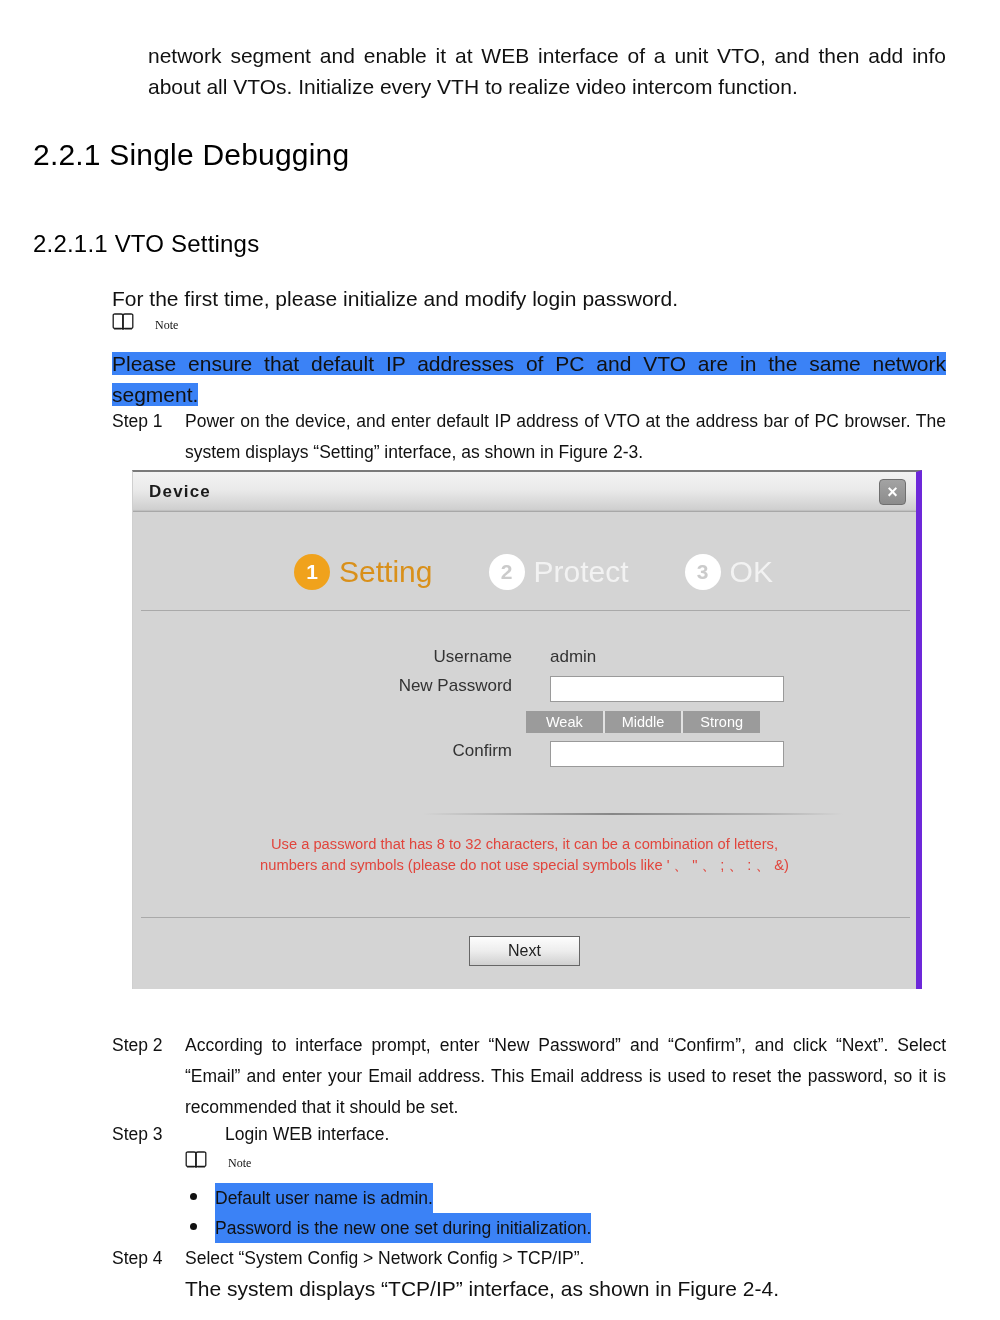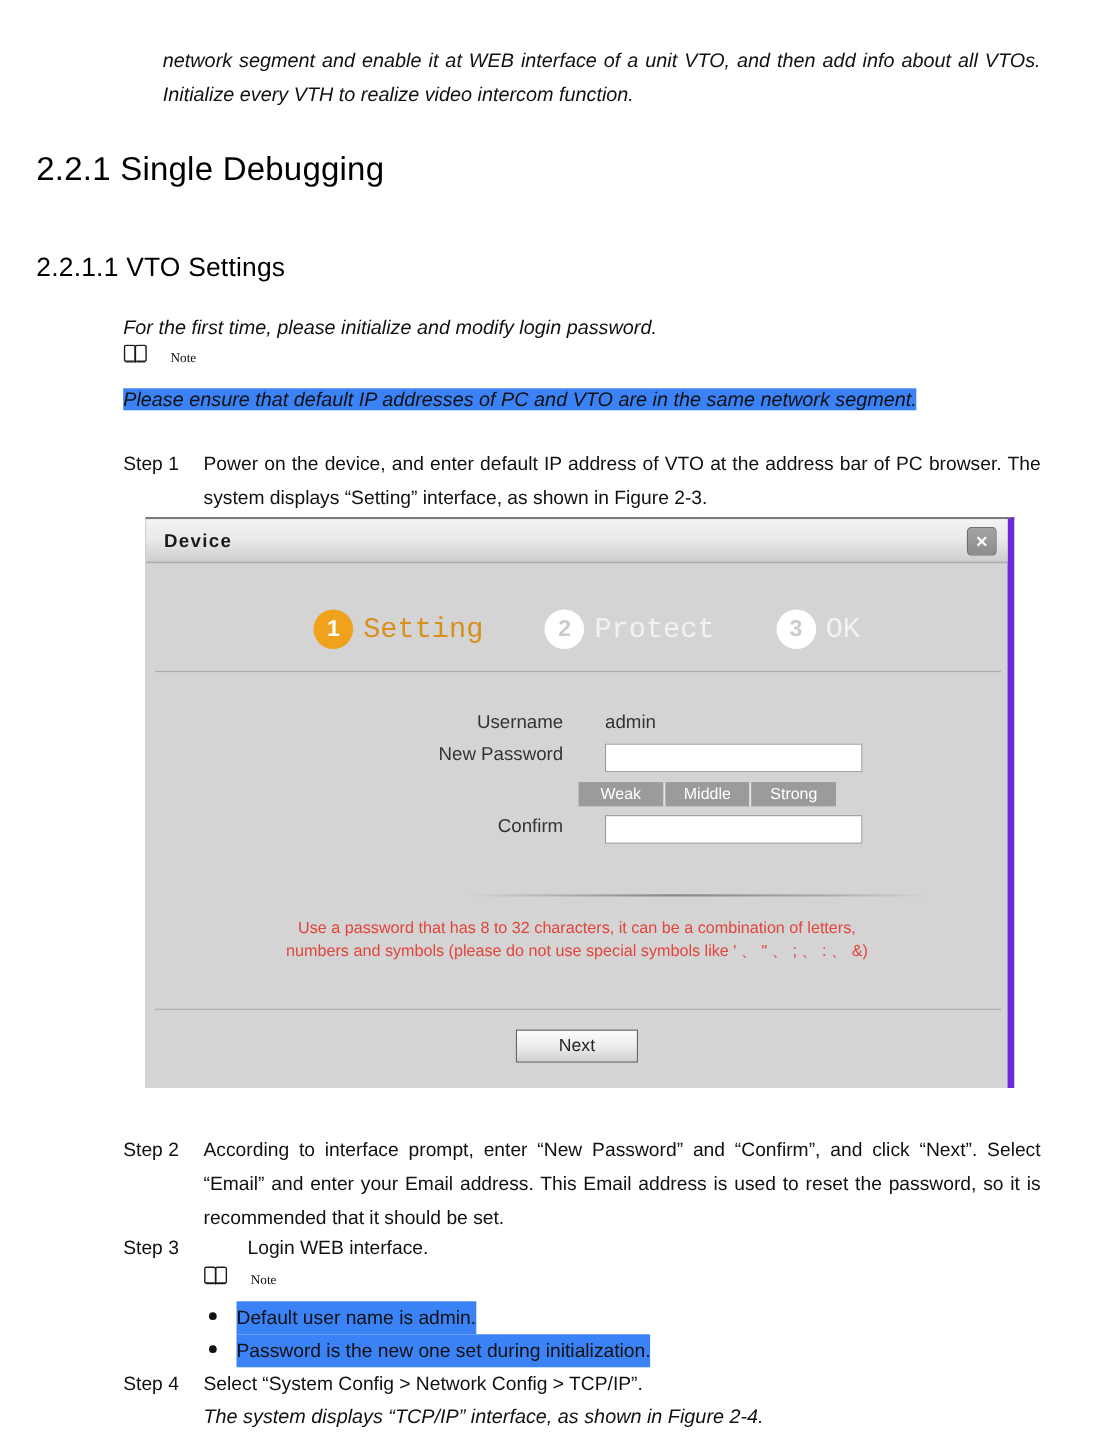--- a/index.html
+++ b/index.html
@@ -17,26 +17,25 @@
   }
 
   .page {
     position: absolute;
     inset: 0;
   }
 
   
   .body-text {
     position: absolute;
-    font-size: 18px;
+    font-size: 21px;
     line-height: 31px;
     color: #111;
     text-align: justify;
     text-justify: inter-word;
-    font-style: italic;
   }
   .no-justify { text-align: left; }
 
   .hl { background: #3b82f6; }
 
   
   .h2 {
     position: absolute;
     font-size: 30px;
     font-weight: normal;
@@ -173,21 +172,21 @@
     width: 36px; height: 36px;
     border-radius: 50%;
     display: flex;
     align-items: center;
     justify-content: center;
     font-size: 21px;
     font-weight: bold;
   }
   .wstep.active .wcircle { background: #f0a21c; color: #ffffff; }
   .wstep.idle   .wcircle { background: #ffffff; color: #cbcbcb; }
-  .wlabel { font-size: 26px; font-family: Liberation Mono, monospace; }
+  .wlabel { font-size: 30px; }
   .wstep.active .wlabel { color: #d9901a; }
   .wstep.idle   .wlabel { color: #f2f2f2; }
 
   .sep-full {
     position: absolute;
     left: 8px; right: 6px;
     height: 1px;
     background: #a9a9a9;
   }
 

